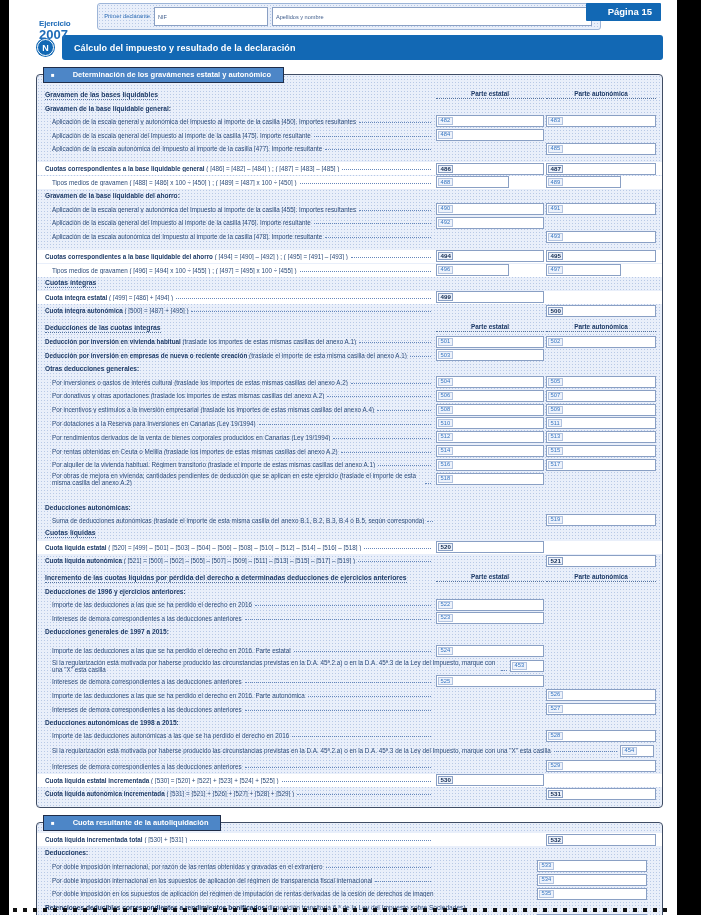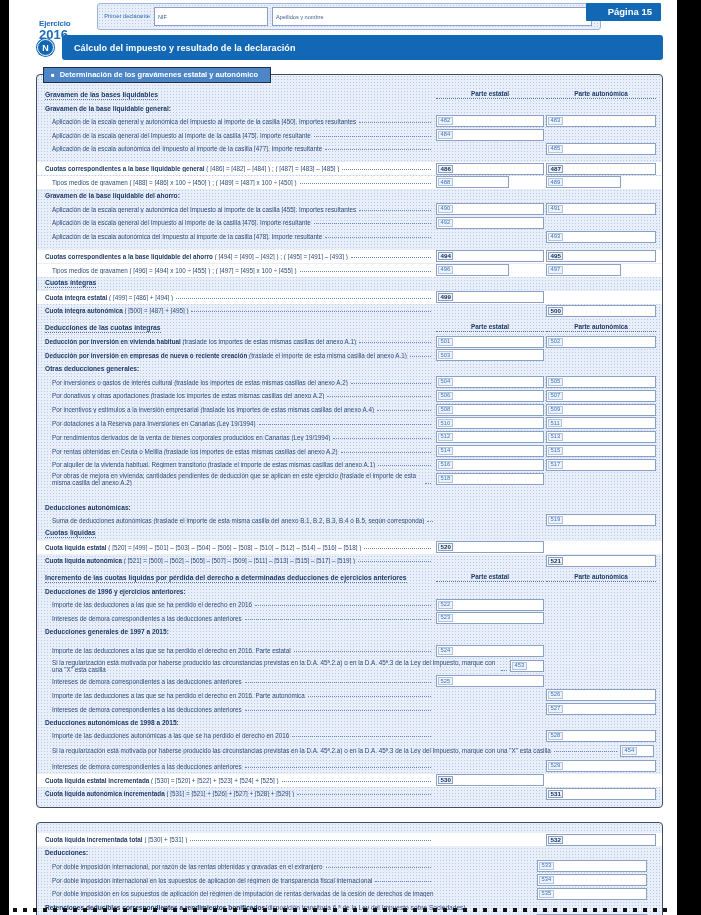--- a/index.html
+++ b/index.html
@@ -52,21 +52,21 @@
     border:1px solid #3f4c63;border-radius:4px;
     background-color:#e9effa;
     background-image:radial-gradient(#b8c9e6 0.6px, rgba(0,0,0,0) 0.7px);
     background-size:3px 3px;
     padding:10px 6px 6px 6px;
   }
   .tab{
     position:absolute;top:-8px;left:6px;
     background:#4d86c7;border:1px solid #1f2d49;color:#fff;
     font-size:7.5px;font-weight:bold;padding:2px 12px 3px 7px;
-    display:flex;align-items:center;gap:5px;white-space:nowrap;
+    display:flex;align-items:center;gap:18px;white-space:nowrap;
   }
   .tab .blt{font-size:6px;line-height:1;}
   
   .row{
     display:grid;grid-template-columns:1fr 108px 110px;column-gap:2px;
     align-items:center;min-height:13px;margin-bottom:0.8px;
   }
   .row.band{background:#fff;margin-left:-6px;margin-right:-6px;padding-left:6px;padding-right:6px;}
   .lblc{display:flex;align-items:flex-end;overflow:hidden;padding-left:2px;}
   .lblc.ind{padding-left:9px;}
@@ -112,21 +112,21 @@
   }
 </style>
 </head>
 <body>
 
 <div class="page">
 
   <div class="hdr">
     <div class="ejercicio">
       <span class="e1">Ejercicio</span>
-      <span class="e2">2016</span>
+      <span class="e2">2007</span>
     </div>
     <div class="decl">
       <div class="decl-lab">Primer declarante</div>
       <div class="field f-nif">
         <span class="flab">NIF</span>
       </div>
       <div class="field f-ape">
         <span class="flab">Apellidos y nombre</span>
       </div>
     </div>
@@ -754,20 +754,24 @@
             <div class="box bn">
               <span class="num">531</span>
               <div class="fill"></div>
             </div>
           </div>
         </div>
       </div>
   </div>
 
   <div class="sect" id="sect2">
+    <div class="tab">
+      <span class="blt">■</span>
+      <span>Cuota resultante de la autoliquidación</span>
+    </div>
     <div id="rows2">
         <div class="row band">
           <div class="lblc">
             <span class="ltxt"><span class="bb">Cuota líquida incrementada total </span><span>( [530] + [531] )</span></span>
             <span class="leader"></span>
           </div>
           <div class="cell"></div>
           <div class="cell">
             <div class="box bn">
               <span class="num">532</span>

